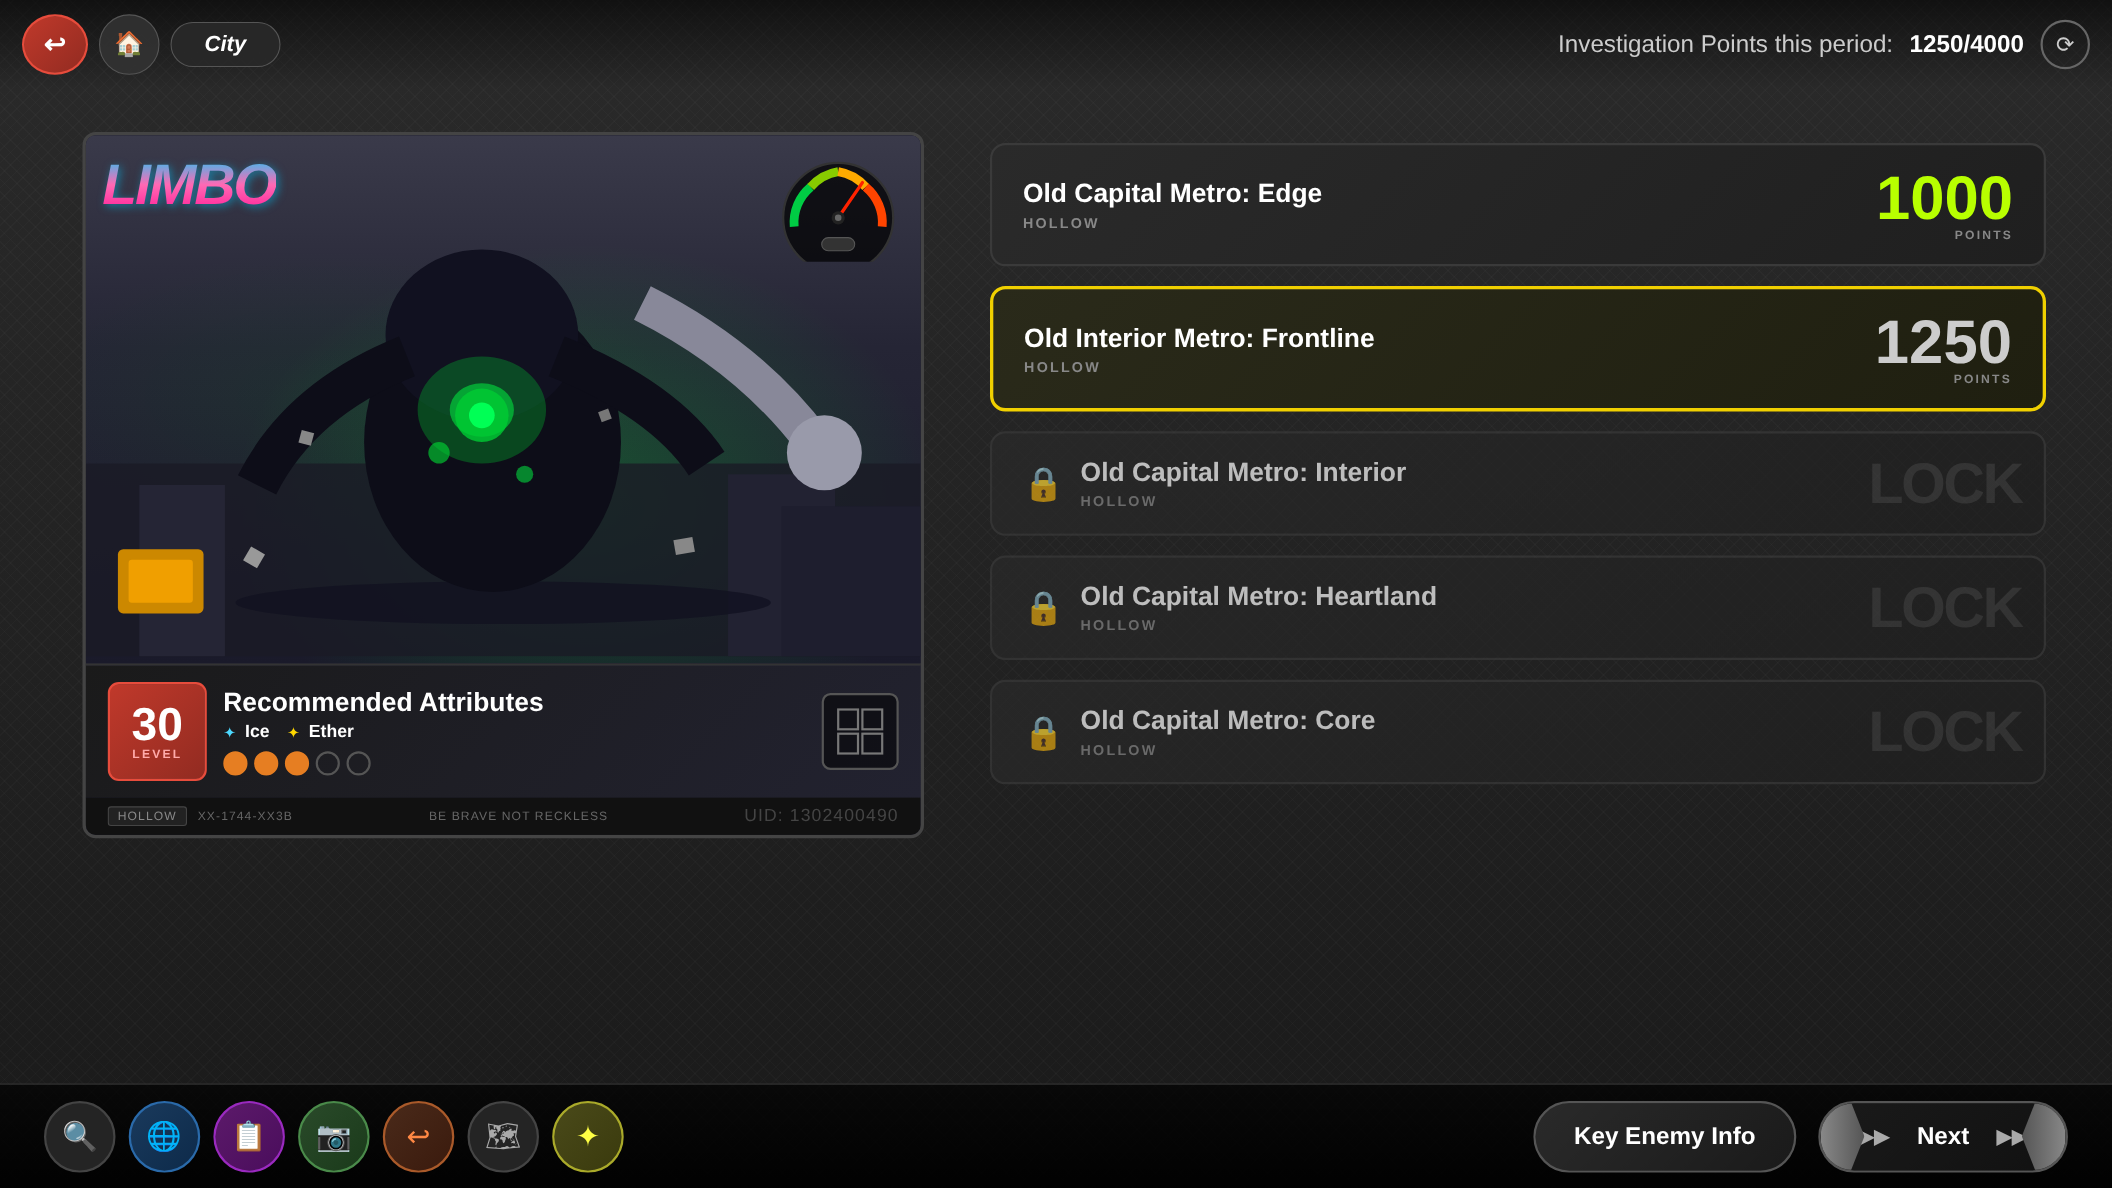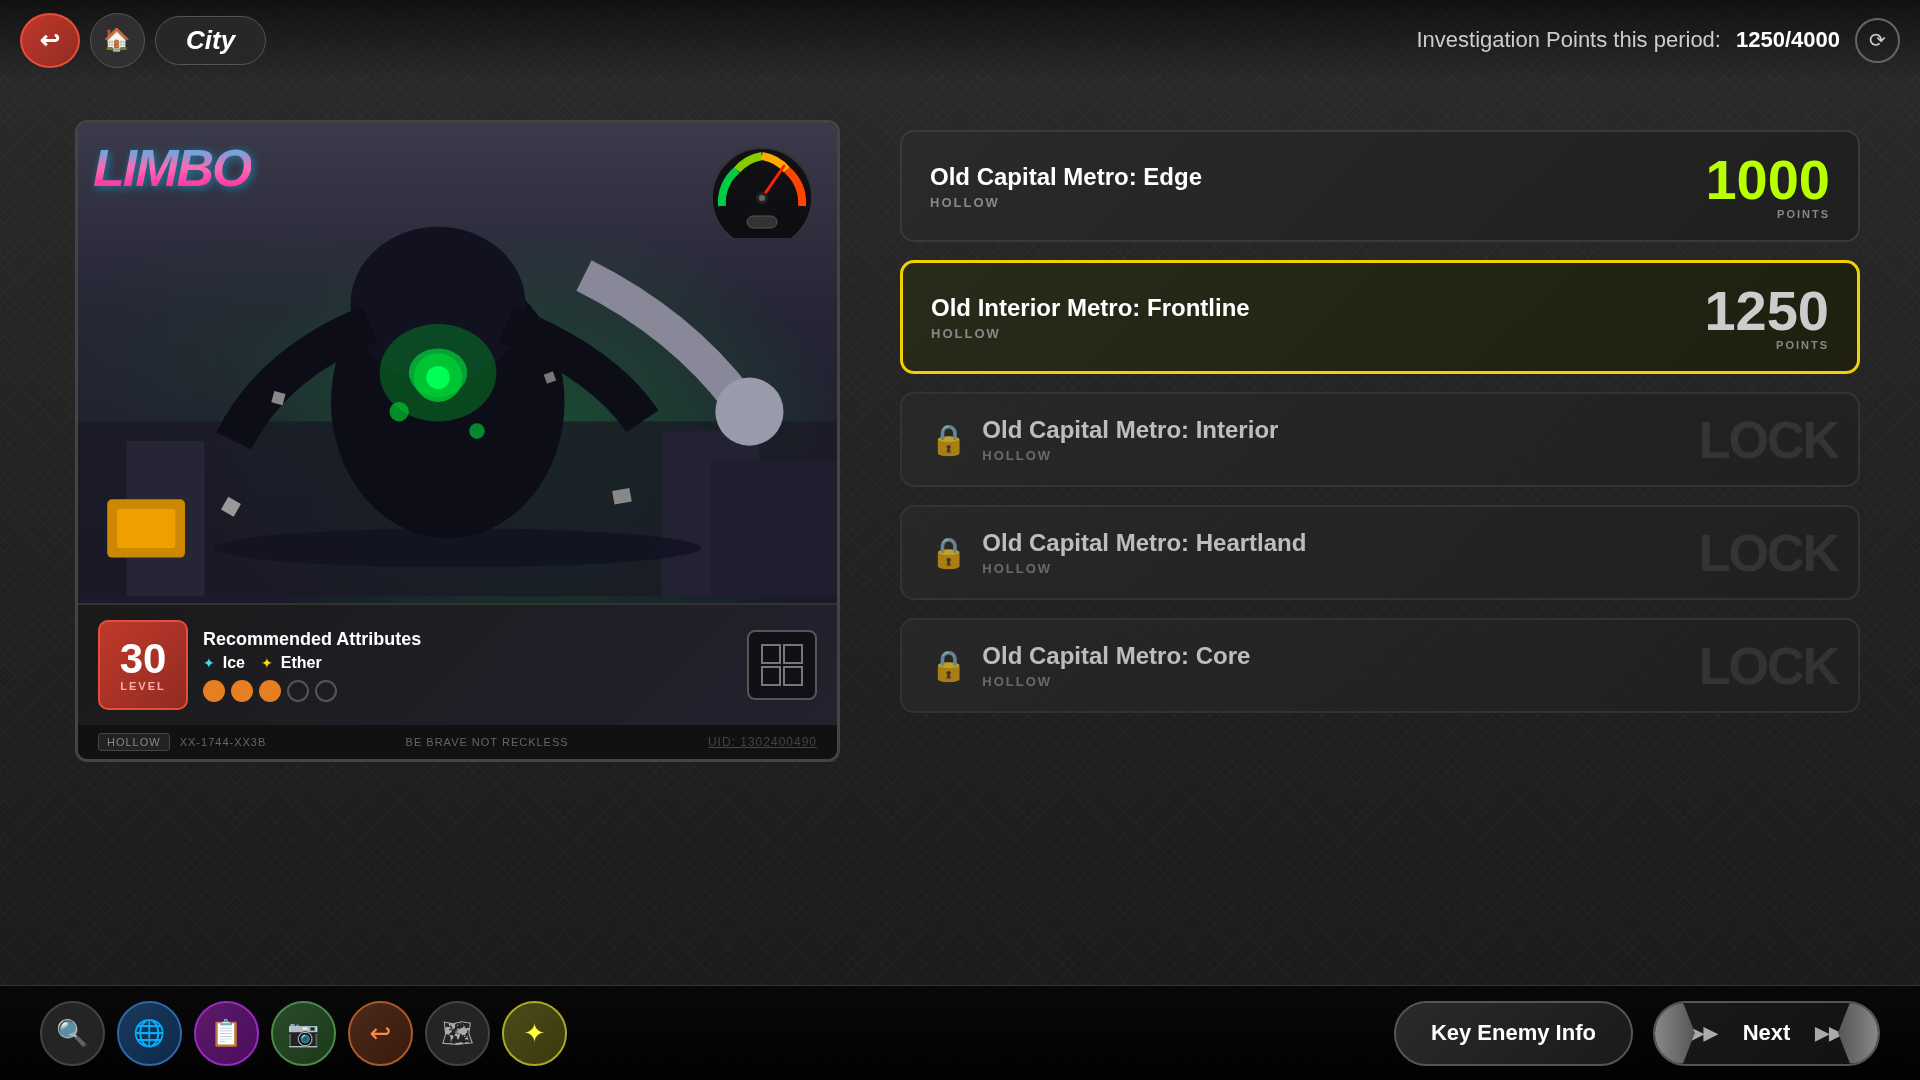--- a/index.html
+++ b/index.html
@@ -79,21 +79,21 @@
       font-size: 22px;
       color: white;
     }
 
     .location-badge {
       background: rgba(40,40,40,0.95);
       border: 1px solid #555;
       border-radius: 30px;
       padding: 8px 30px;
       margin-left: 10px;
-      font-size: 26px;
+      font-size: 20px;
       font-weight: bold;
       color: white;
       font-style: italic;
     }
 
     .investigation-points {
       margin-left: auto;
       font-size: 22px;
       color: #ccc;
       display: flex;
@@ -236,21 +236,21 @@
       color: #ffaaaa;
       letter-spacing: 2px;
       font-weight: bold;
     }
 
     .card-details {
       flex: 1;
     }
 
     .recommended-text {
-      font-size: 18px;
+      font-size: 24px;
       font-weight: bold;
       color: white;
       margin-bottom: 4px;
     }
 
     .difficulty-text {
       font-size: 22px;
       font-weight: 900;
       color: #e0e0e0;
       margin-bottom: 8px;
@@ -317,23 +317,22 @@
     .hollow-tag {
       background: #222;
       border: 1px solid #444;
       padding: 2px 8px;
       border-radius: 3px;
       font-size: 11px;
       color: #888;
     }
 
     .uid-text {
-      font-size: 12px;
+      font-size: 16px;
       color: #444;
-      text-decoration: underline;
     }
 
     
     .mission-list {
       flex: 1;
       display: flex;
       flex-direction: column;
       gap: 18px;
       padding-top: 10px;
     }

